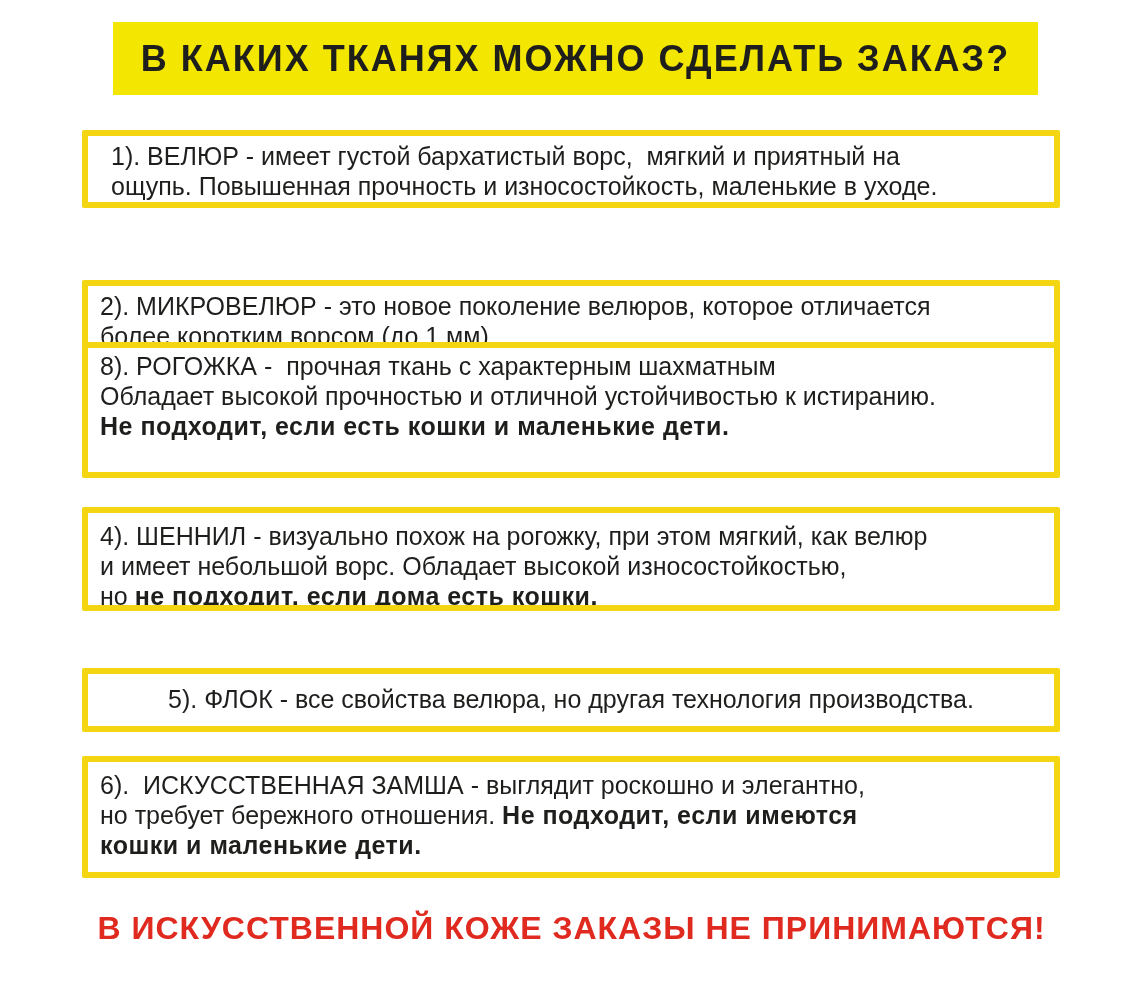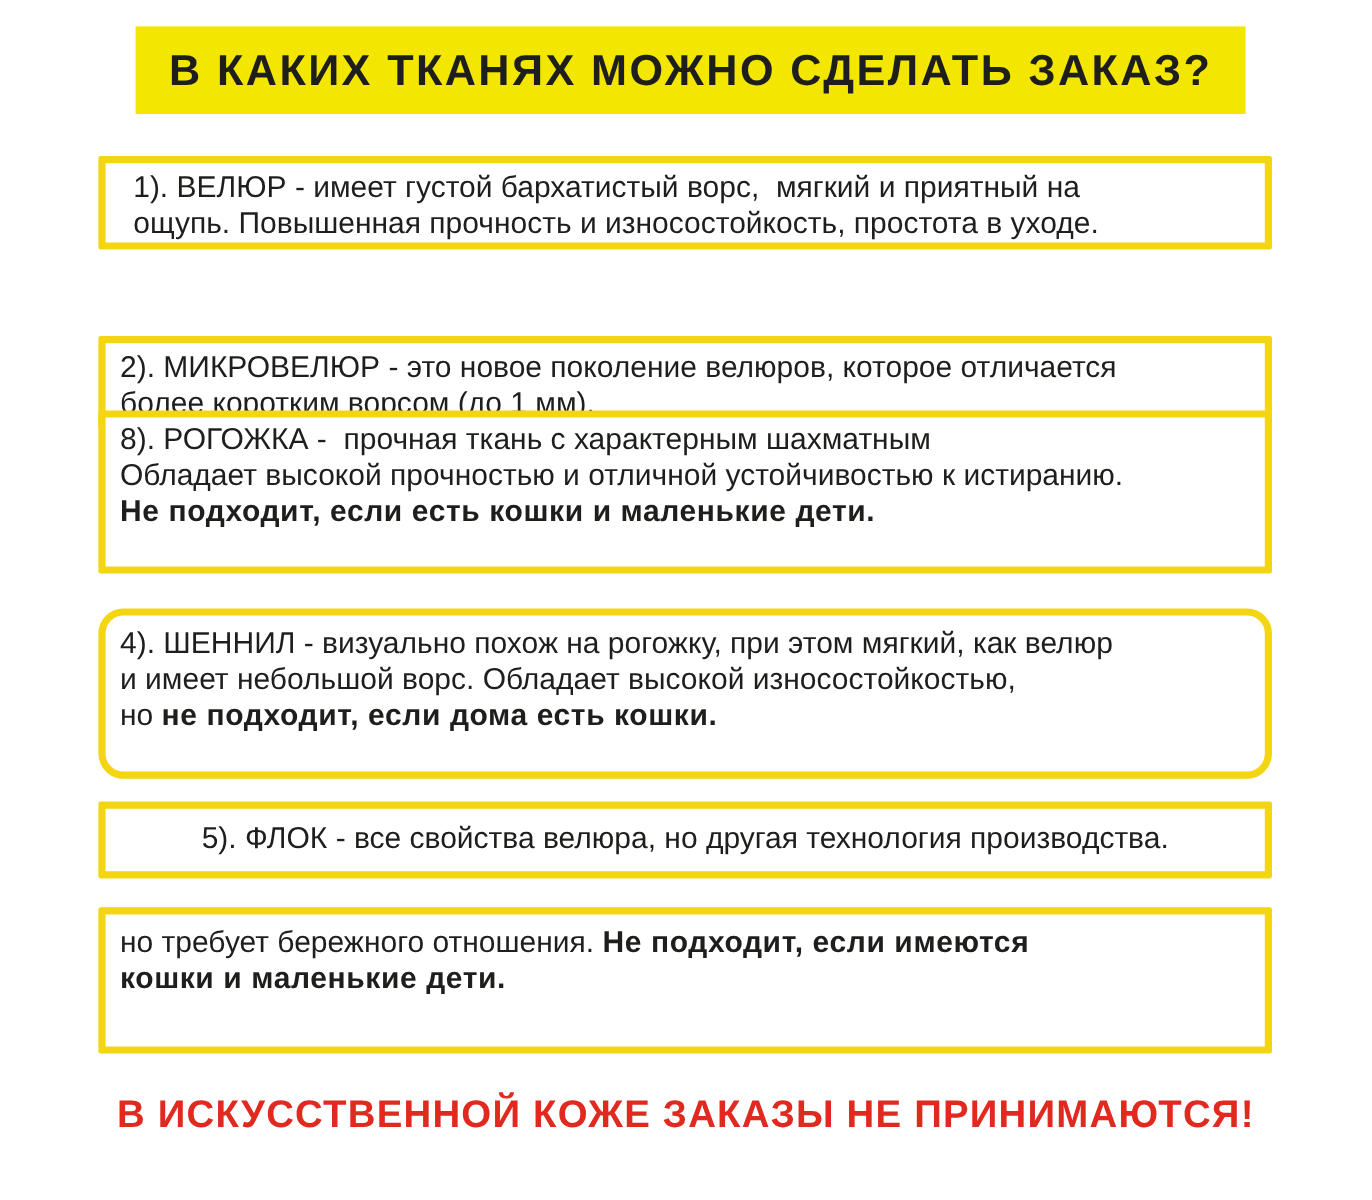--- a/index.html
+++ b/index.html
@@ -39,21 +39,21 @@
     border-radius: 2px;
     background: #ffffff;
     padding: 5px 12px 0 12px;
     font-size: 25px;
     line-height: 30px;
     overflow: hidden;
   }
   .box-1 { top: 130px; height: 78px; padding-left: 23px; }
   .box-2 { top: 240px; height: 78px; margin-top: 40px; }
   .box-3 { top: 342px; height: 136px; padding-top: 3px; line-height: 30px; }
-  .box-4 { top: 507px; height: 142px; padding-top: 8px; border-radius: 21px; }
+  .box-4 { top: 507px; height: 104px; padding-top: 8px; }
   .box-5 { top: 668px; height: 64px; padding-top: 10px; text-align: center; }
   .box-6 { top: 756px; height: 122px; padding-top: 8px; }
   .line {
     white-space: pre;
   }
   .line b {
     font-weight: 700;
     letter-spacing: 0.5px;
   }
   .footer {
@@ -74,39 +74,40 @@
 </style>
 </head>
 <body>
 
 <div class="page">
   <div class="header">В КАКИХ ТКАНЯХ МОЖНО СДЕЛАТЬ ЗАКАЗ?</div>
 
   <div id="boxes">
       <div class="fabric-box box-1">
         <div class="line"><span>1). ВЕЛЮР - имеет густой бархатистый ворс,  мягкий и приятный на</span></div>
-        <div class="line"><span>ощупь. Повышенная прочность и износостойкость, простота в уходе.</span></div>
+        <div class="line"><span>ощупь. Повышенная прочность и износостойкость, маленькие в уходе.</span></div>
       </div>
       <div class="fabric-box box-2">
         <div class="line"><span>2). МИКРОВЕЛЮР - это новое поколение велюров, которое отличается</span></div>
         <div class="line"><span>более коротким ворсом (до 1 мм).</span></div>
       </div>
       <div class="fabric-box box-3">
         <div class="line"><span>8). РОГОЖКА -  прочная ткань с характерным шахматным</span></div>
         <div class="line"><span>Обладает высокой прочностью и отличной устойчивостью к истиранию.</span></div>
         <div class="line"><b>Не подходит, если есть кошки и маленькие дети.</b></div>
       </div>
       <div class="fabric-box box-4">
         <div class="line"><span>4). ШЕННИЛ - визуально похож на рогожку, при этом мягкий, как велюр</span></div>
         <div class="line"><span>и имеет небольшой ворс. Обладает высокой износостойкостью,</span></div>
         <div class="line"><span>но </span><b>не подходит, если дома есть кошки.</b></div>
       </div>
       <div class="fabric-box box-5">
         <div class="line"><span>5). ФЛОК - все свойства велюра, но другая технология производства.</span></div>
       </div>
       <div class="fabric-box box-6">
+        <div class="line"><span>6).  ИСКУССТВЕННАЯ ЗАМША - выглядит роскошно и элегантно,</span></div>
         <div class="line"><span>но требует бережного отношения. </span><b>Не подходит, если имеются</b></div>
         <div class="line"><b>кошки и маленькие дети.</b></div>
       </div>
     </div>
 
   <div class="footer">В ИСКУССТВЕННОЙ КОЖЕ ЗАКАЗЫ НЕ ПРИНИМАЮТСЯ!</div>
 </div>
 
 </body></html>

